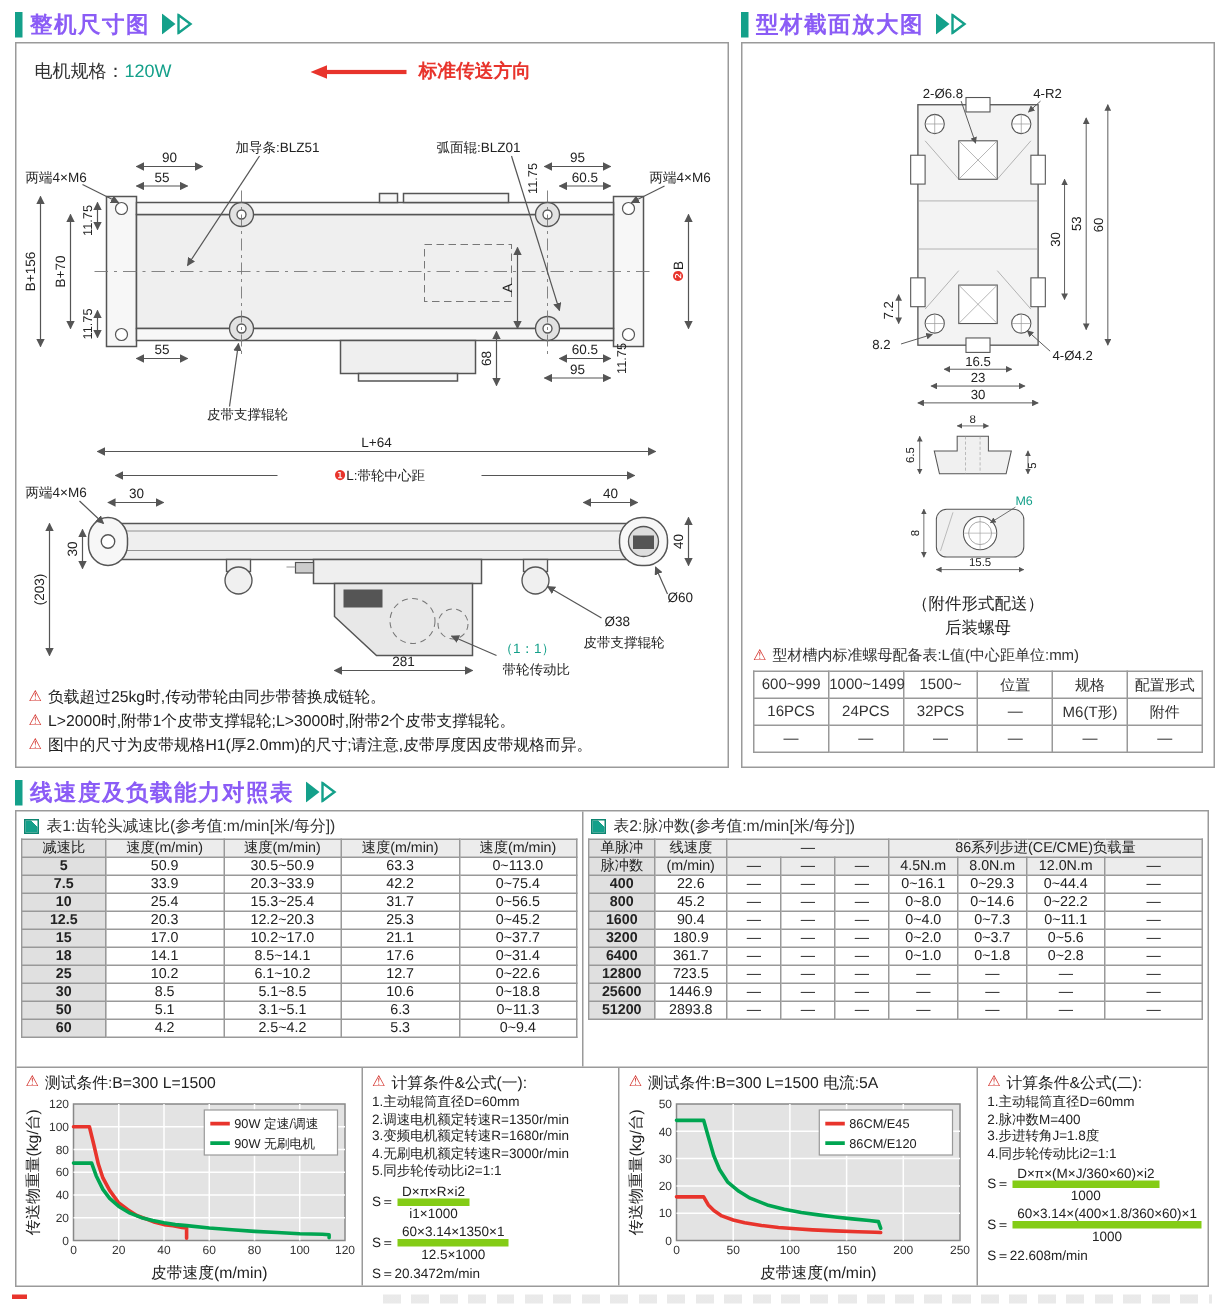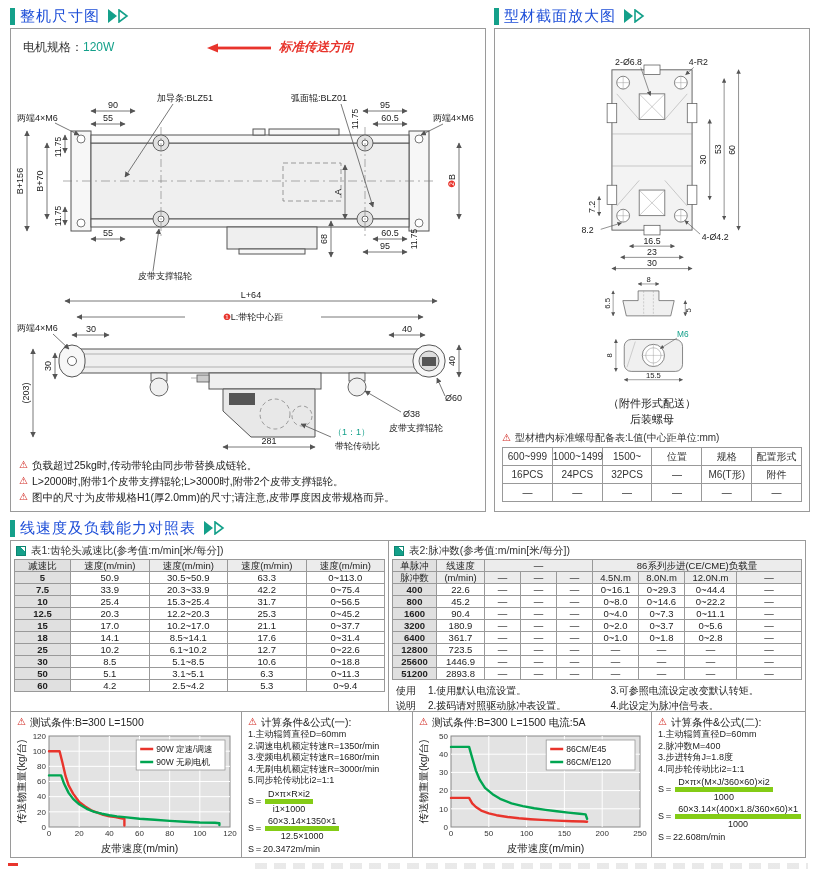--- a/index.html
+++ b/index.html
@@ -1,27 +1,27 @@
 <!DOCTYPE html>
 <html><head>
 <meta charset="utf-8">
 <style>
   * { margin:0; padding:0; box-sizing:border-box; }
   html,body { width:820px; height:870px; background:#fff; font-family:"Liberation Sans","DejaVu Sans",sans-serif; color:#333; overflow:hidden; position:relative; }
 
   .sec-header { position:absolute; display:flex; align-items:center; gap:5px; height:20px; }
   .hbar { width:5px; height:17px; background:#14a08a; display:inline-block; }
-  .htext { color:#1d4ed8; font-weight:normal; font-size:15px; letter-spacing:1px; }
+  .htext { color:#8b5cf6; font-weight:bold; font-size:15px; letter-spacing:1px; }
   .harrow { margin-left:2px; }
 
   .box { position:absolute; border:1px solid #9a9a9a; background:#fff; }
 
   .motor-row { position:absolute; left:12px; top:10px; font-size:12px; color:#333; }
   .motor-row .teal { color:#14a08a; }
-  .direction { position:absolute; left:196px; top:10px; display:flex; align-items:center; gap:6px;font-style:italic; }
+  .direction { position:absolute; left:196px; top:10px; display:flex; align-items:center; gap:6px; }
   .direction span { color:#e8342c; font-weight:bold; font-size:12.5px; }
 
   .note { display:flex; gap:4px; font-size:10.5px; line-height:16px; color:#222; align-items:flex-start; }
   .warn { color:#d3302a; font-size:10px; line-height:inherit; }
 
   svg text { font-family:"Liberation Sans","DejaVu Sans",sans-serif; }
   .dtext { font-size:9px; fill:#222; }
   .dsmall { font-size:8.5px; fill:#222; }
   .teal-t { fill:#14a08a; }
   .red-t { fill:#e8342c; }
@@ -657,34 +657,20 @@
               <td>—</td>
               <td>—</td>
               <td>—</td>
               <td>—</td>
               <td>—</td>
               <td>—</td>
               <td>—</td>
             </tr>
           </tbody>
       </table>
-      <div class="usage">
-        <div class="u-label">
-          <div>使用</div>
-          <div>说明</div>
-        </div>
-        <div class="u-col">
-          <div>1.使用默认电流设置。</div>
-          <div>2.拨码请对照驱动脉冲表设置。</div>
-        </div>
-        <div class="u-col">
-          <div>3.可参照电流设定改变默认转矩。</div>
-          <div>4.此设定为脉冲信号表。</div>
-        </div>
-      </div>
     </div>
   </div>
 
   <div class="panels">
     <div class="panel p1">
       <div class="p-title">
           <span class="warn">⚠</span>
           <span>测试条件:B=300   L=1500</span>
         </div>
       <div class="chart"><svg width="220" height="126" viewBox="0 0 220 126">

